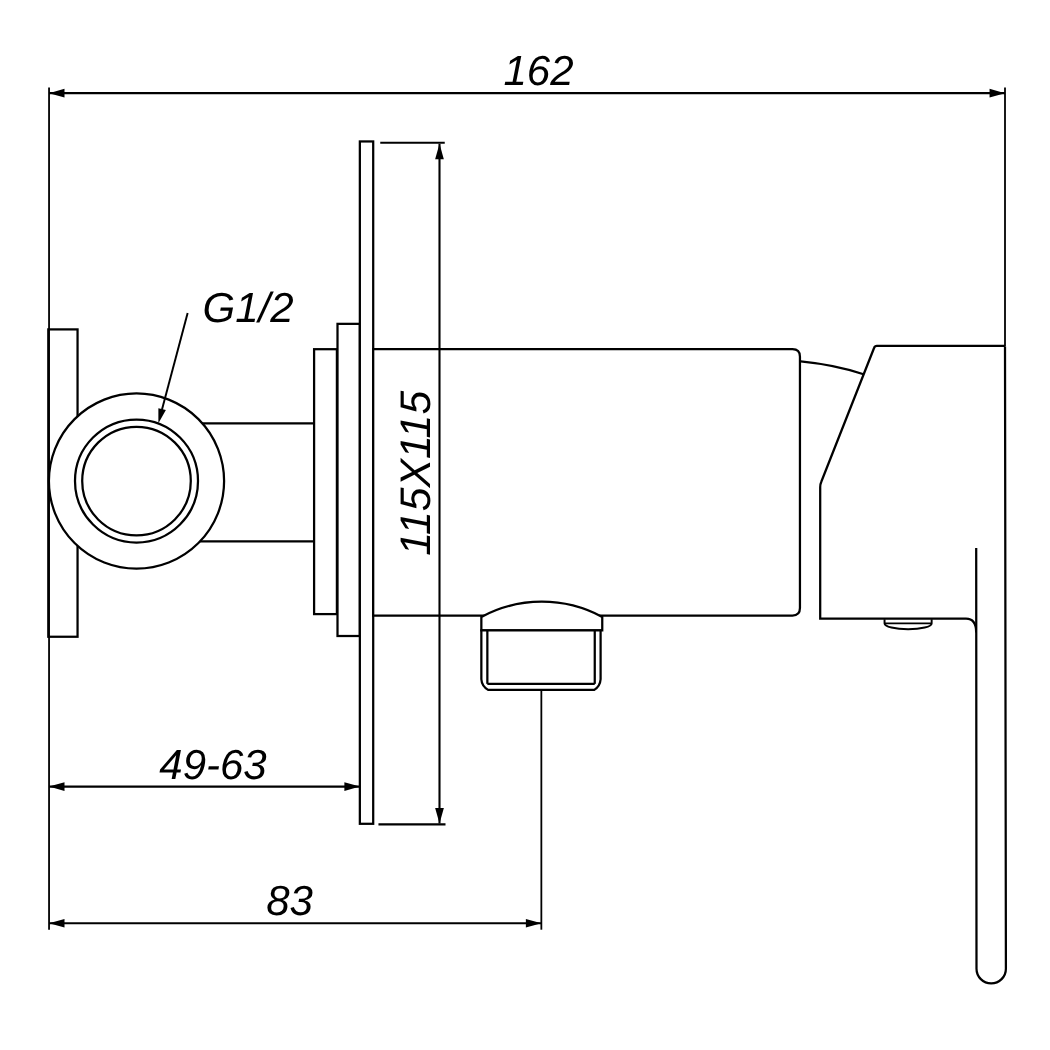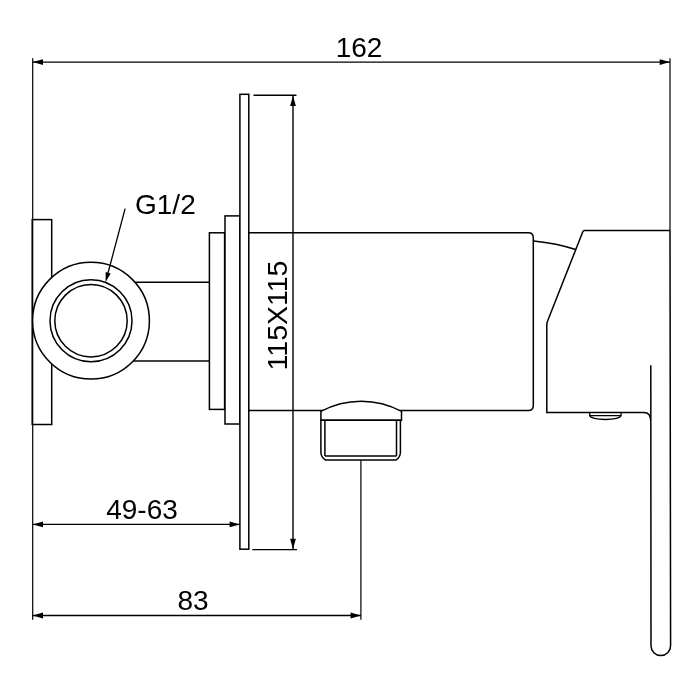--- a/index.html
+++ b/index.html
@@ -1,16 +1,16 @@
 <!DOCTYPE html>
 <html><head>
 <meta charset="utf-8">
 <style>
   html,body{margin:0;padding:0;background:#ffffff;}
-  #page{width:700px;height:700px;position:relative;background:#ffffff;}
+  #page{width:700px;height:700px;position:relative;background:#ffffff;font-style:italic;}
   text{font-family:"Liberation Sans", sans-serif; fill:#000;}
 </style>
 </head>
 <body>
 <div id="page">
 <svg width="700" height="700" viewBox="0 0 700 700" xmlns="http://www.w3.org/2000/svg">
   <g fill="none" stroke="#000" stroke-width="1.5" stroke-linecap="butt" stroke-linejoin="miter">
 
     <line x1="32.7" y1="58.3" x2="32.7" y2="619.8" stroke-width="1.2"></line>
 

